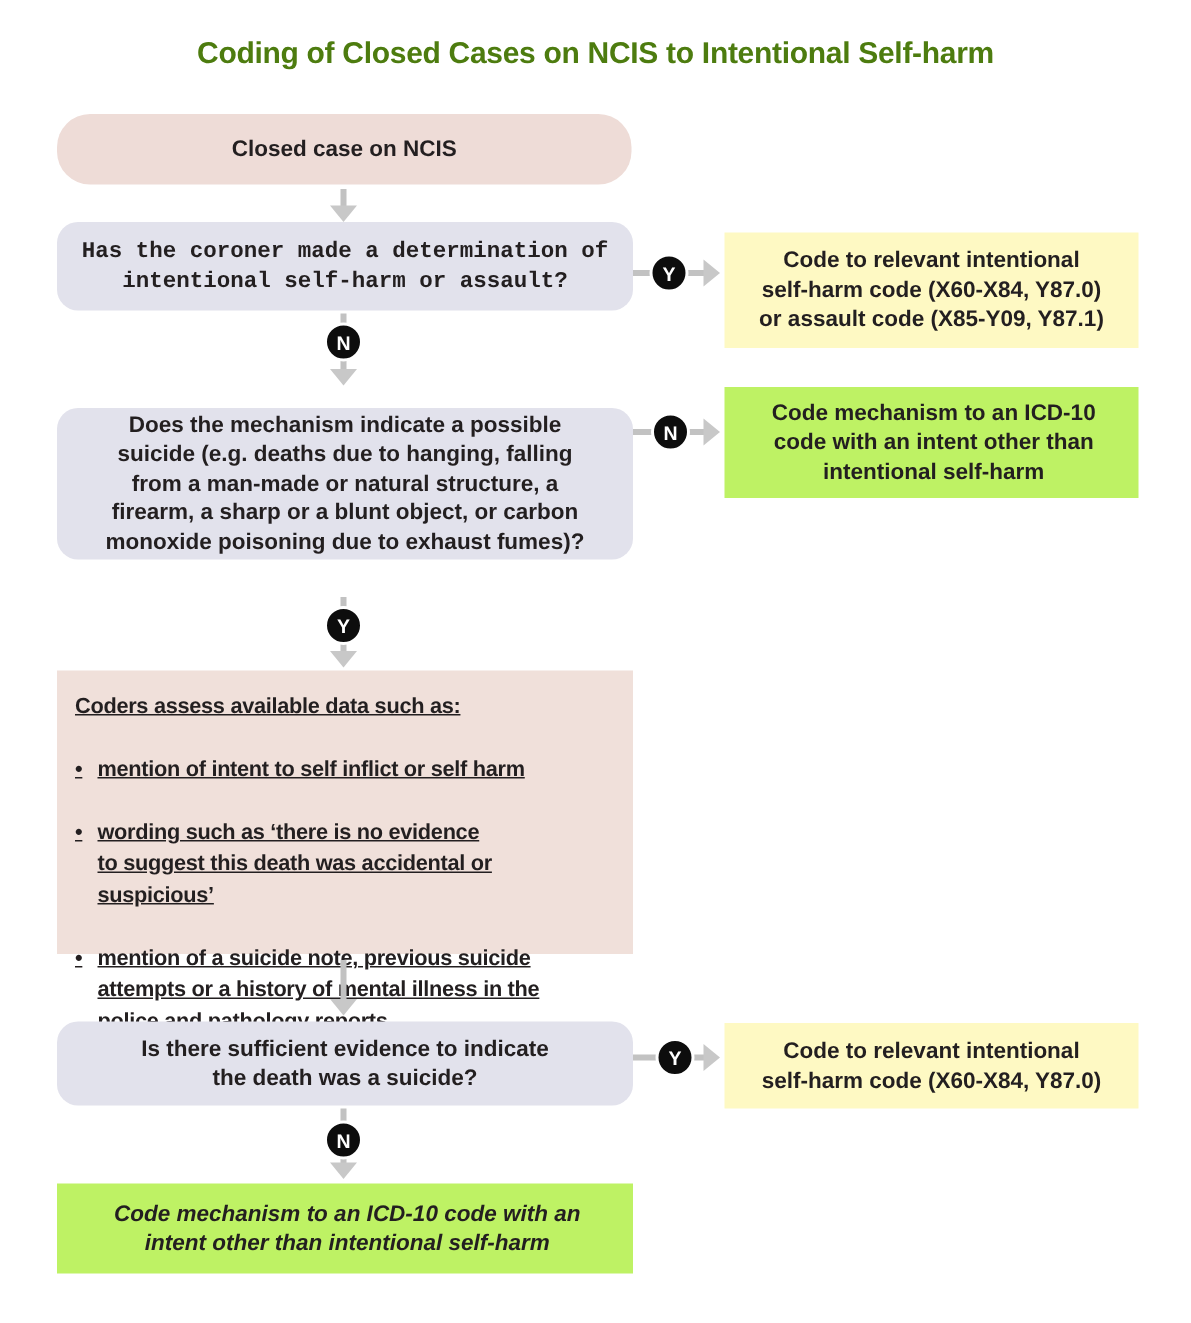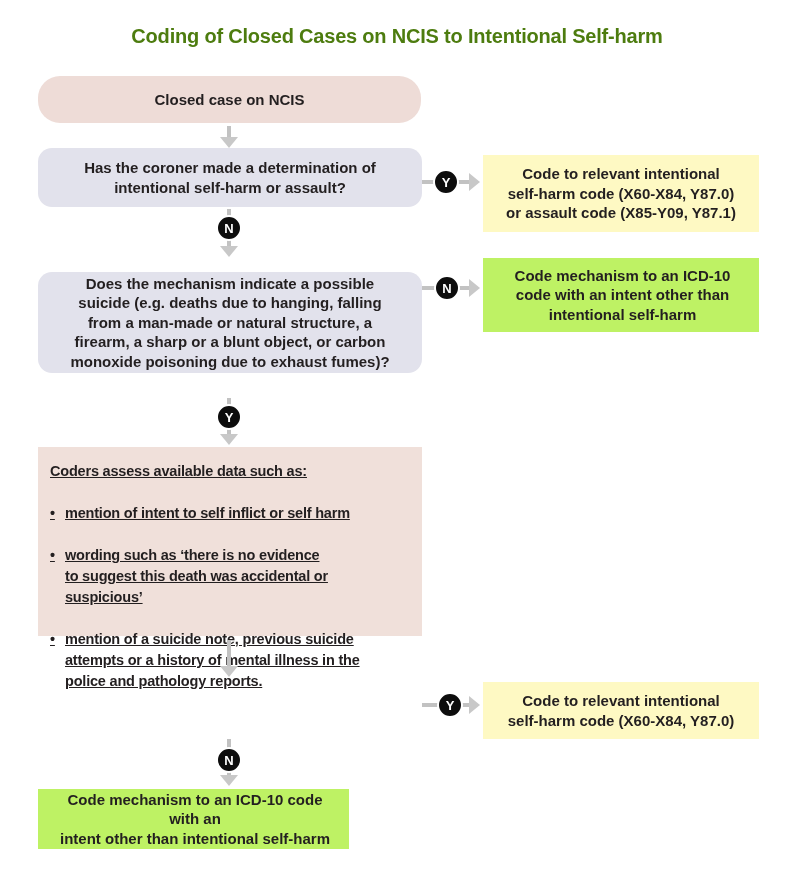--- a/index.html
+++ b/index.html
@@ -47,21 +47,21 @@
 
 <div id="stage">
 
   <div class="title">Coding of Closed Cases on NCIS to Intentional Self-harm</div>
 
   <div class="node pink" style="left:38px;top:76px;width:383px;height:47px;border-radius:22px;">Closed case on NCIS</div>
 
   <div class="vstem" style="left:227px;top:126px;height:12px;"></div>
   <div class="vhead" style="left:220px;top:137px;"></div>
 
-  <div class="node lavender" style="left:38px;top:148px;width:384px;height:59px;">Has the coroner made a determination of
+  <div class="node lavender" style="left:38px;top:148px;width:384px;height:59px;font-family:Liberation Mono, monospace;">Has the coroner made a determination of
 intentional self-harm or assault?</div>
 
   <div class="hstem" style="left:422px;top:180px;width:48px;"></div>
   <div class="hhead" style="left:469px;top:173px;"></div>
   <div class="badge" style="left:433px;top:169px;">Y</div>
 
   <div class="node yellow" style="left:483px;top:155px;width:276px;height:77px;">Code to relevant intentional
 self-harm code (X60-X84, Y87.0)
 or assault code (X85-Y09, Y87.1)</div>
 
@@ -105,28 +105,30 @@
         <span class="btxt">mention of a suicide note, previous suicide
 attempts or a history of mental illness in the
 police and pathology reports.</span>
       </li>
     </ul>
   </div>
 
   <div class="vstem" style="left:227px;top:640px;height:27px;"></div>
   <div class="vhead" style="left:220px;top:666px;"></div>
 
+  <div class="node lavender" style="left:38px;top:681px;width:384px;height:56px;">Is there sufficient evidence to indicate
+the death was a suicide?</div>
 
   <div class="hstem" style="left:422px;top:703px;width:48px;"></div>
   <div class="hhead" style="left:469px;top:696px;"></div>
   <div class="badge" style="left:437px;top:692px;">Y</div>
 
   <div class="node yellow" style="left:483px;top:682px;width:276px;height:57px;">Code to relevant intentional
 self-harm code (X60-X84, Y87.0)</div>
 
   <div class="vstem" style="left:227px;top:739px;height:37px;"></div>
   <div class="vhead" style="left:220px;top:775px;"></div>
   <div class="badge" style="left:216px;top:747px;">N</div>
 
-  <div class="node green" style="left:38px;top:789px;width:311px;height:60px;">Code mechanism to an ICD-10 code with an
+  <div class="node green" style="left:38px;top:789px;width:384px;height:60px;font-style:italic;">Code mechanism to an ICD-10 code with an
 intent other than intentional self-harm</div>
 
 </div>
 
 </body></html>

